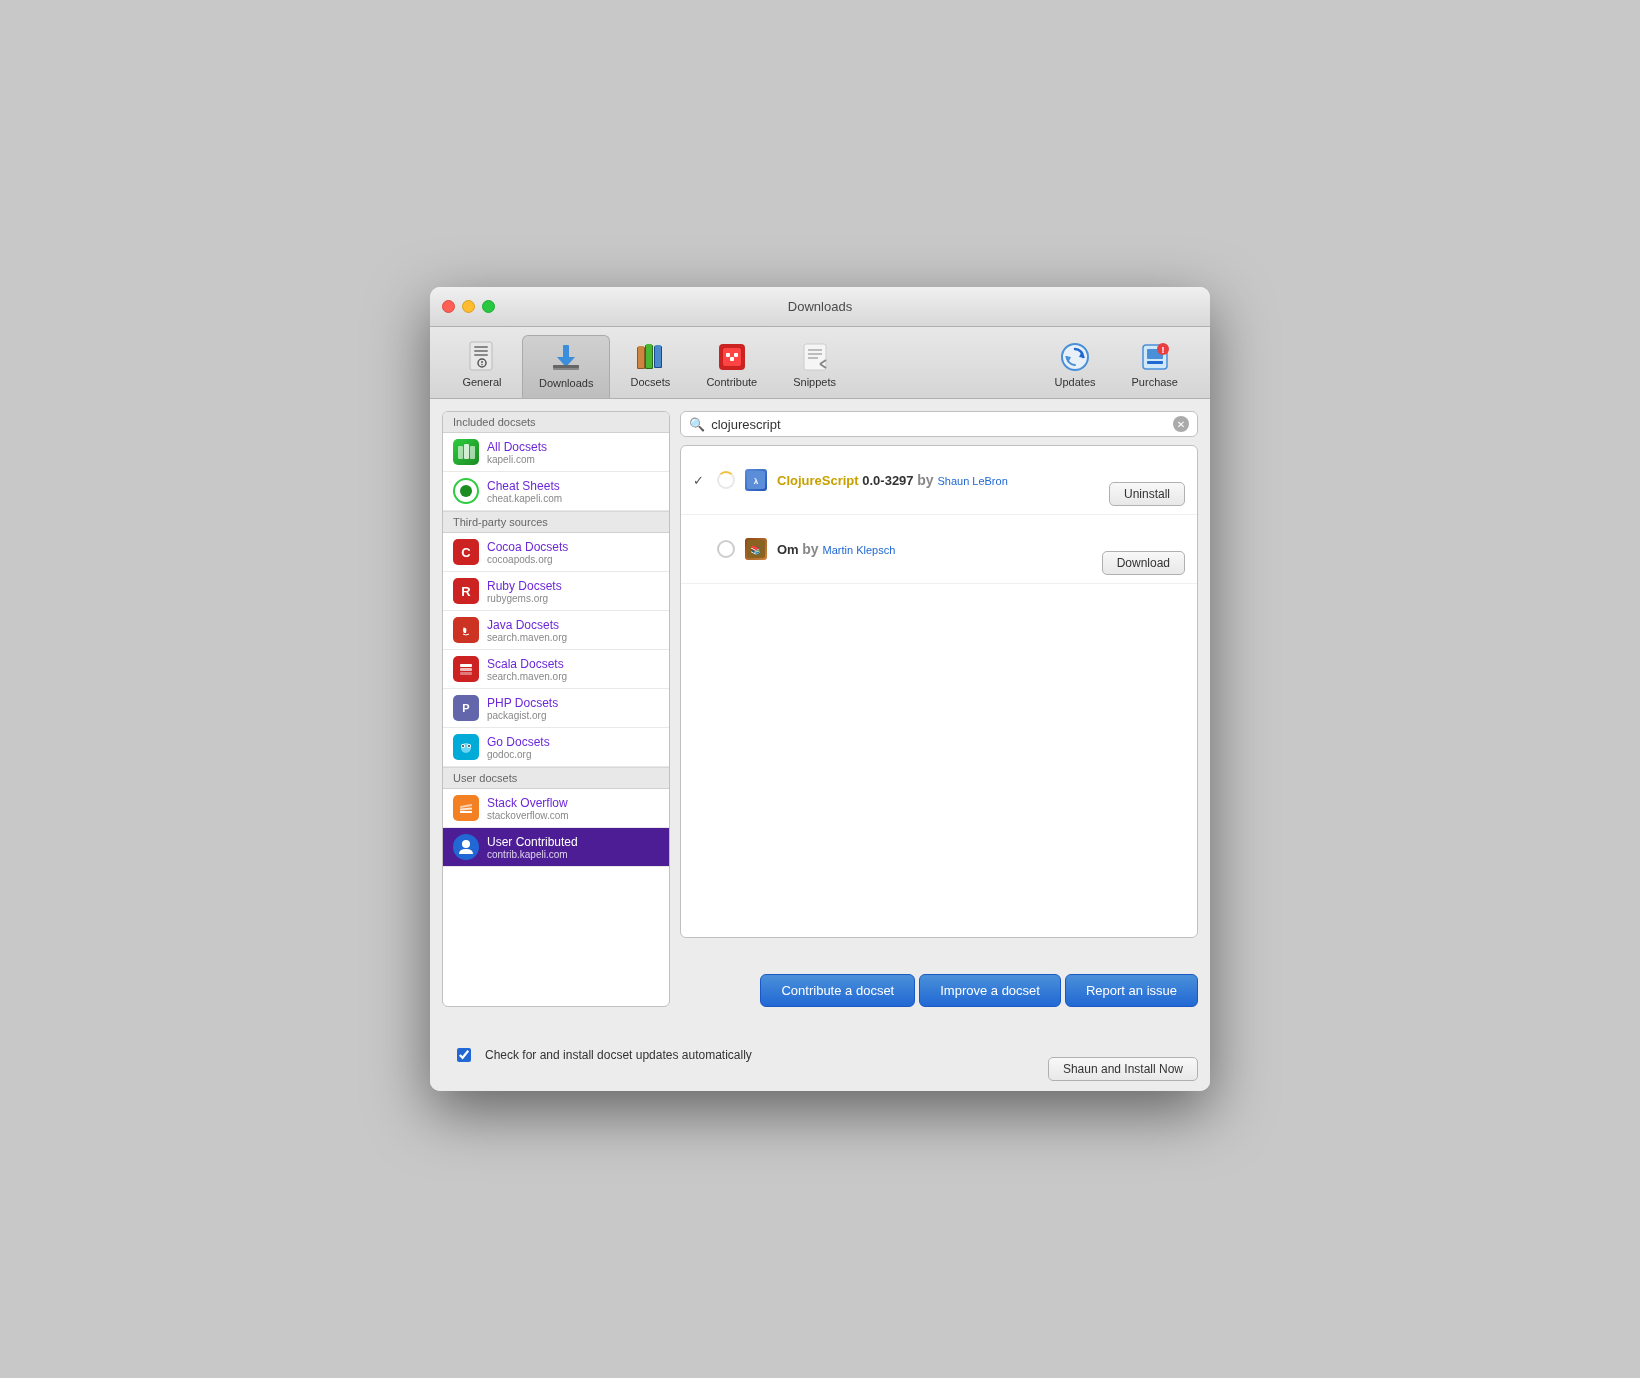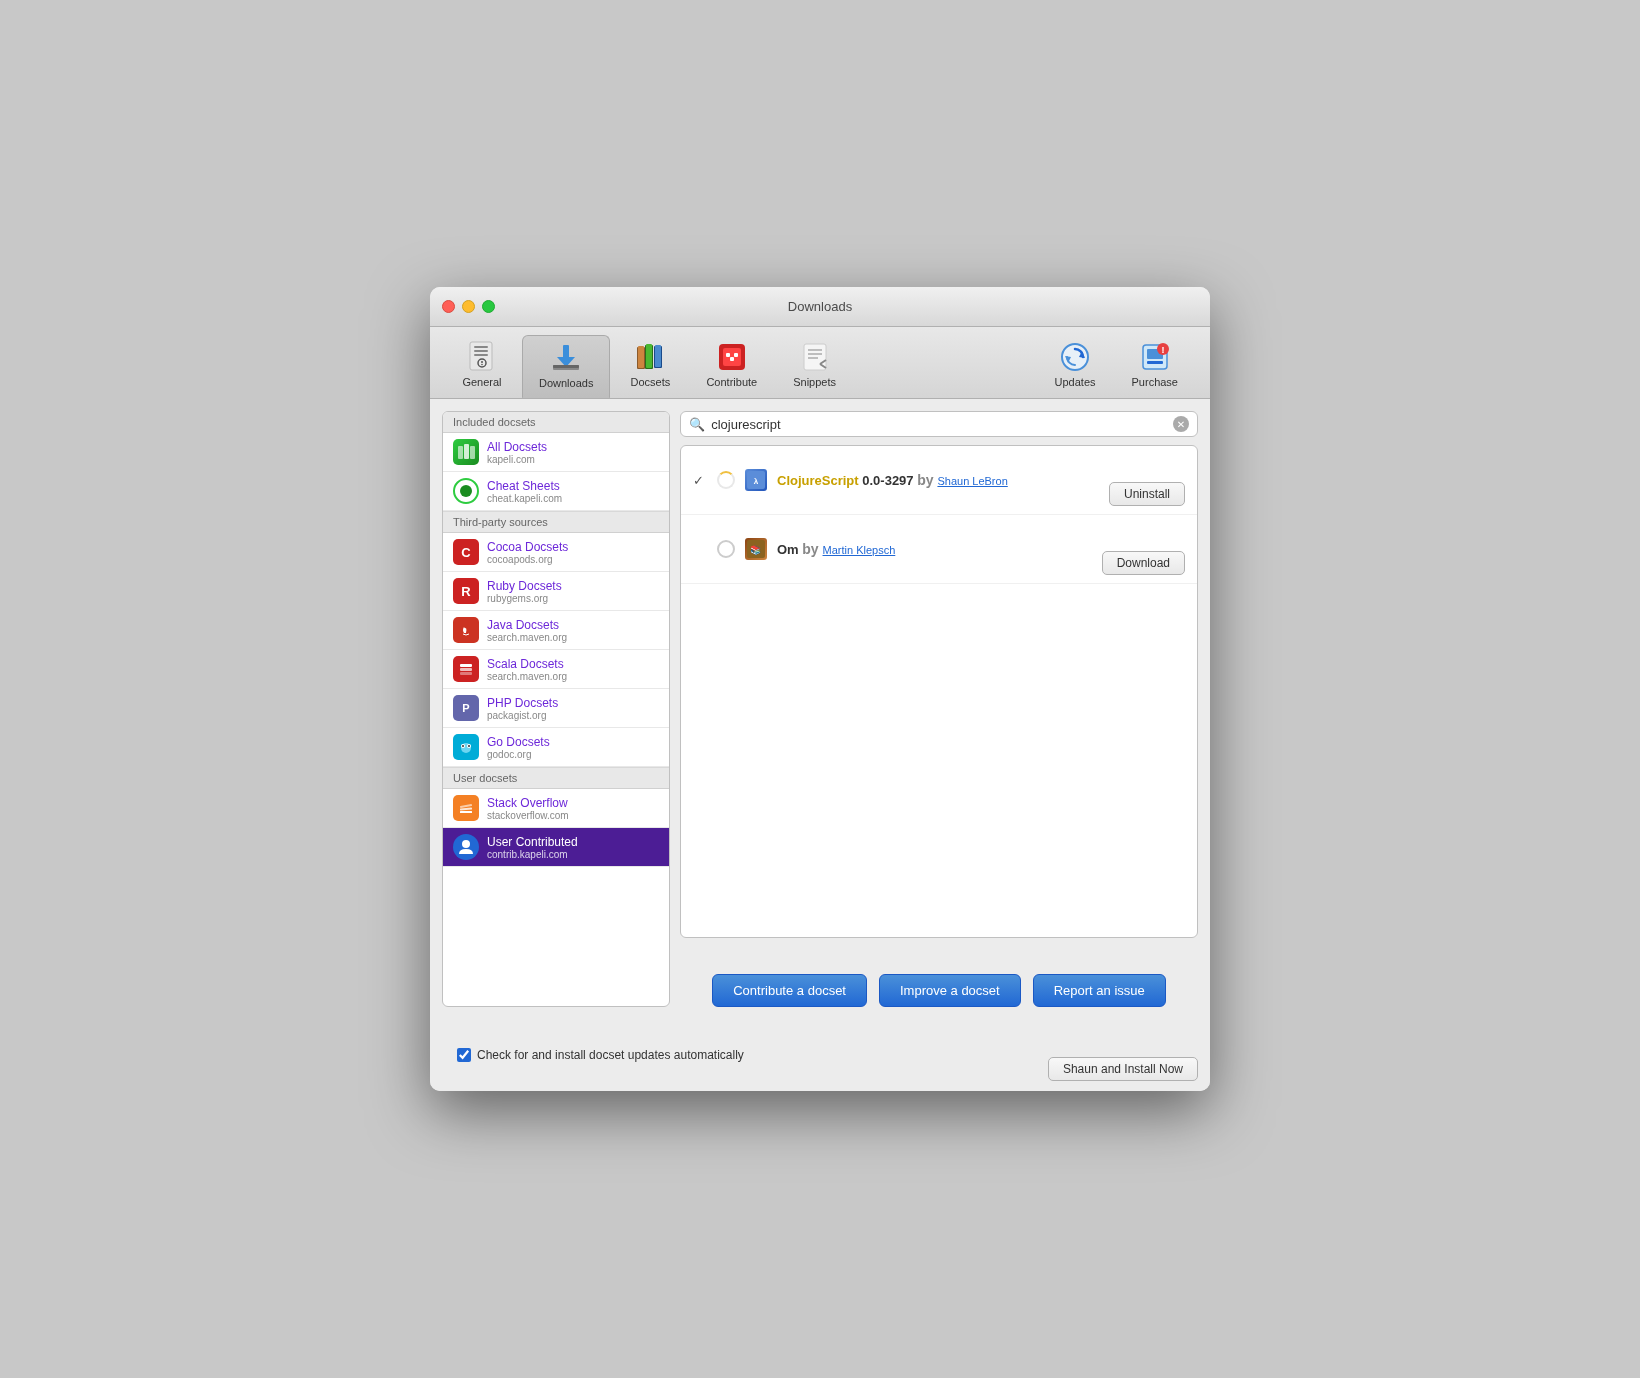--- a/index.html
+++ b/index.html
@@ -192,52 +192,52 @@
     }
     .docset-status.loading {
       border: 2px solid #e8e8e8;
       border-top: 2px solid #f0c040;
     }
     .docset-info { flex: 1; }
     .docset-name { font-size: 13px; color: #222; }
     .docset-name strong { font-weight: 700; color: #c8a000; }
     .docset-name .version { color: #333; font-weight: bold; }
     .docset-name .by { font-size: 14px; color: #888; font-weight: bold; }
-    .docset-name .author-link { color: #2168d4; text-decoration: underline; cursor: pointer; font-size: 11px; }
+    .docset-name .author-link { color: #2168d4; cursor: pointer; font-size: 11px; }
     .docset-action { flex-shrink: 0; }
     .btn {
       padding: 4px 14px;
       border-radius: 5px;
       font-size: 12px;
       cursor: pointer;
       border: 1px solid #b0b0b0;
       background: linear-gradient(to bottom, #f8f8f8, #e8e8e8);
       color: #333;
       margin-top: 28px;
     }
     .btn-blue {
       background: linear-gradient(to bottom, #4a90d9, #2168d4);
       color: white;
       border: 1px solid #1a58c4;
     }
     .bottom-actions {
       display: flex;
-      gap: 12px;
-      justify-content: center;
+      gap: 4px;
+      justify-content: flex-end;
     }
     .bottom-actions .btn-blue { padding: 8px 20px; font-size: 13px; border-radius: 6px; }
     .footer {
       display: flex;
       align-items: center;
       padding: 10px 12px;
       gap: 10px;
       background: #ececec;
     }
     .checkbox-label {
-      display: flex; align-items: flex-start; gap: 6px;
+      display: flex; align-items: flex-start; gap: 14px;
       font-size: 12px; color: #333; cursor: pointer; padding-left: 15px;
     }
     .checkbox {
       width: 14px; height: 14px;
       accent-color: #2168d4;
     }
     .footer-spacer { flex: 1; }
     
     .all-docsets-icon {
       background: linear-gradient(135deg, #2ecc40, #1a8c20);

